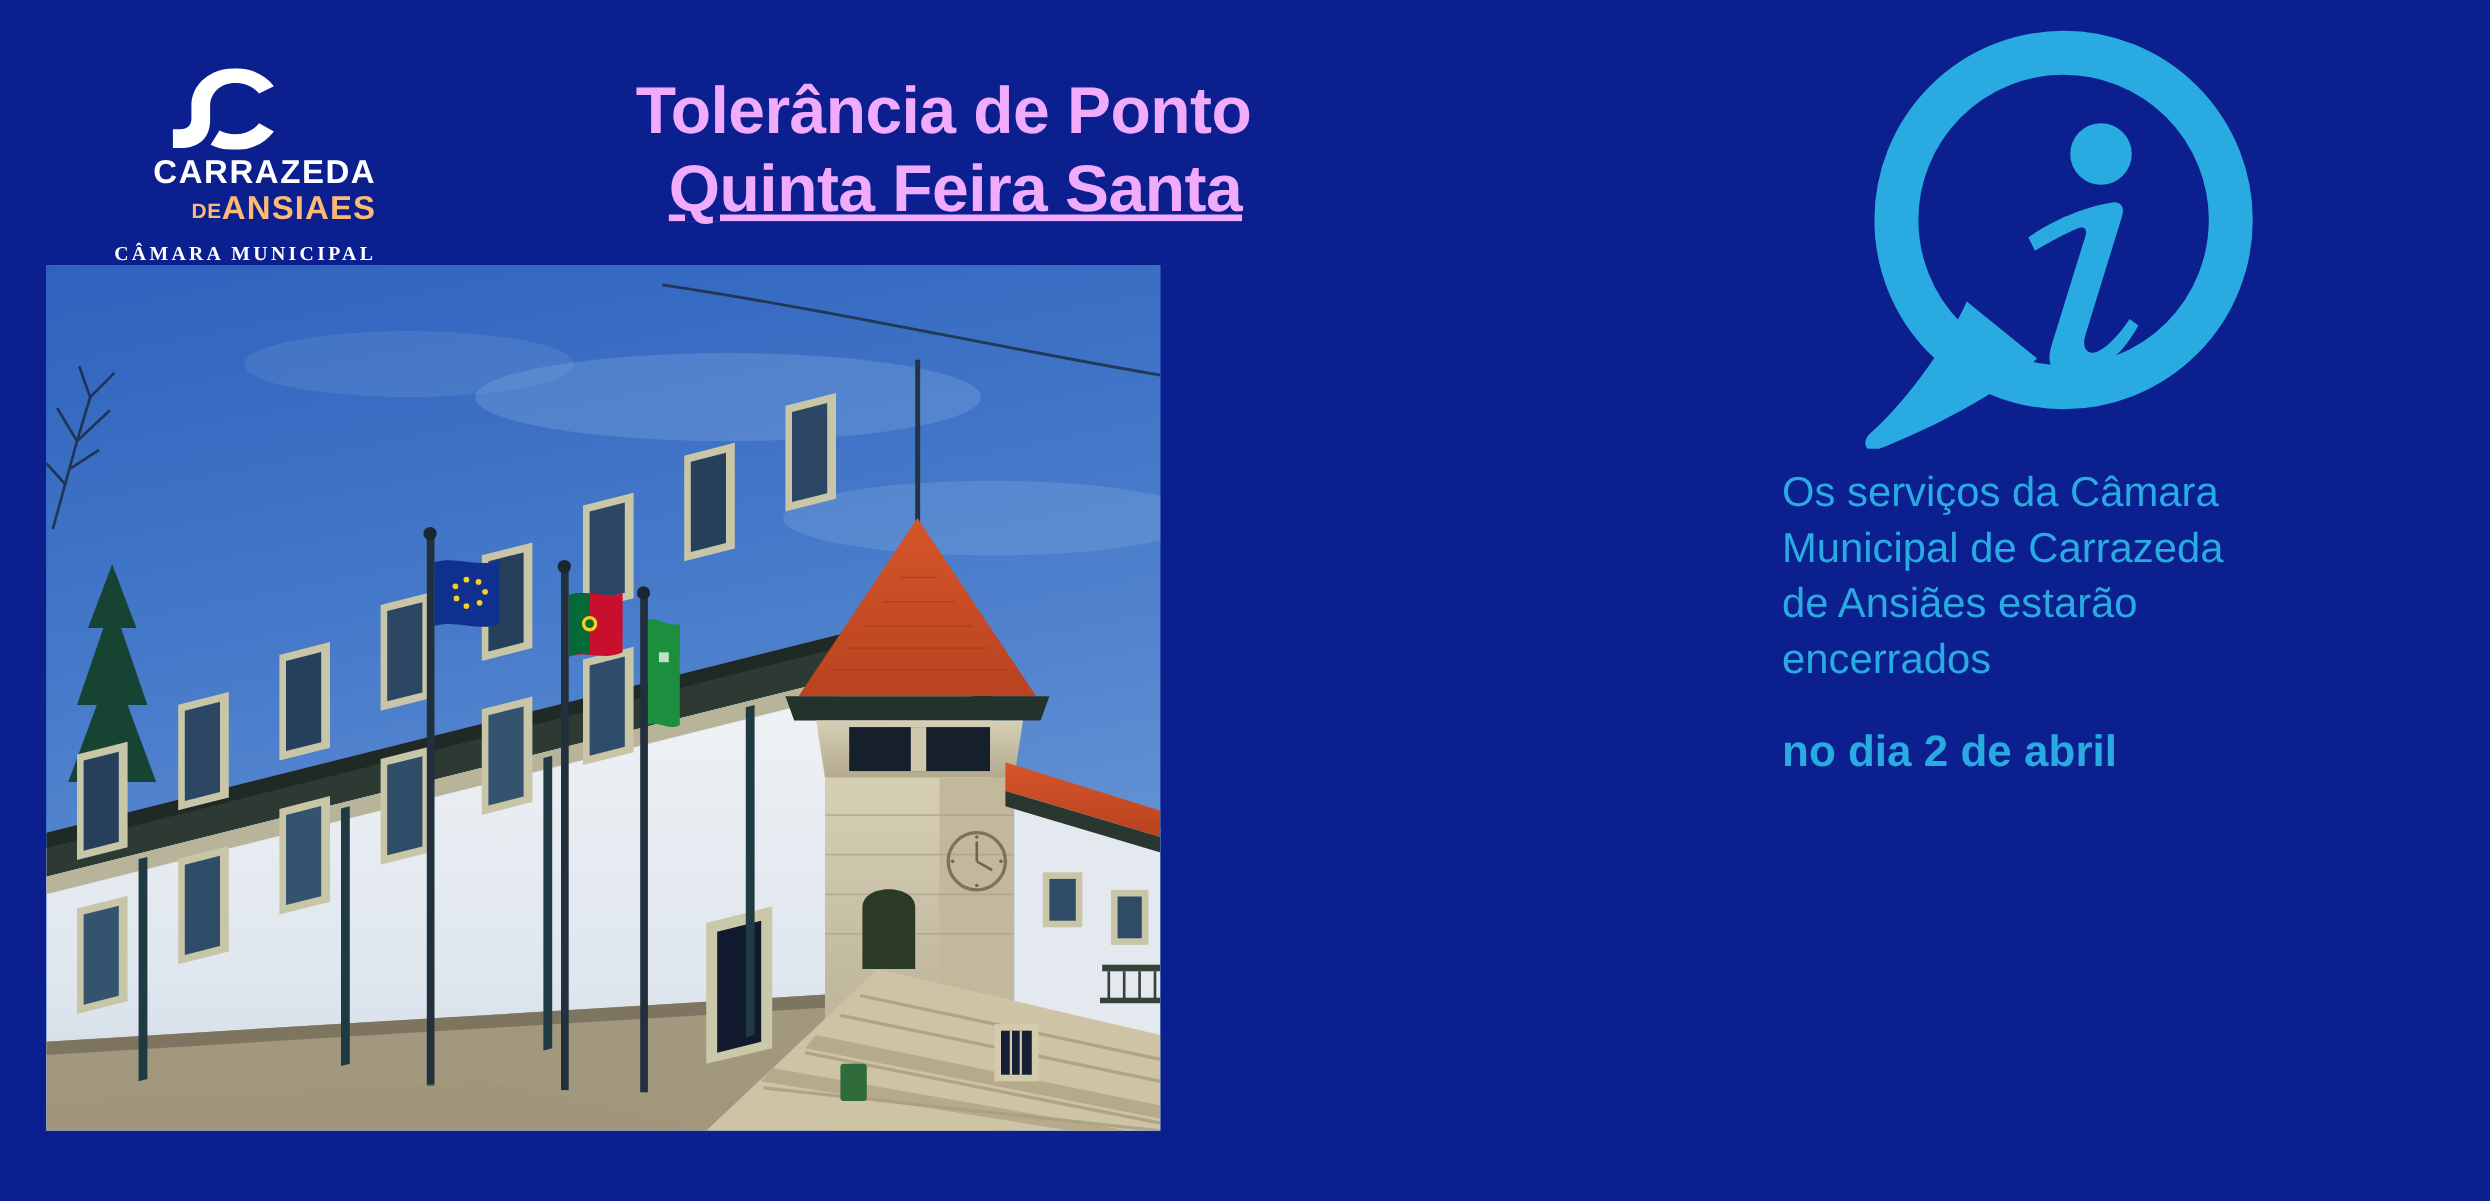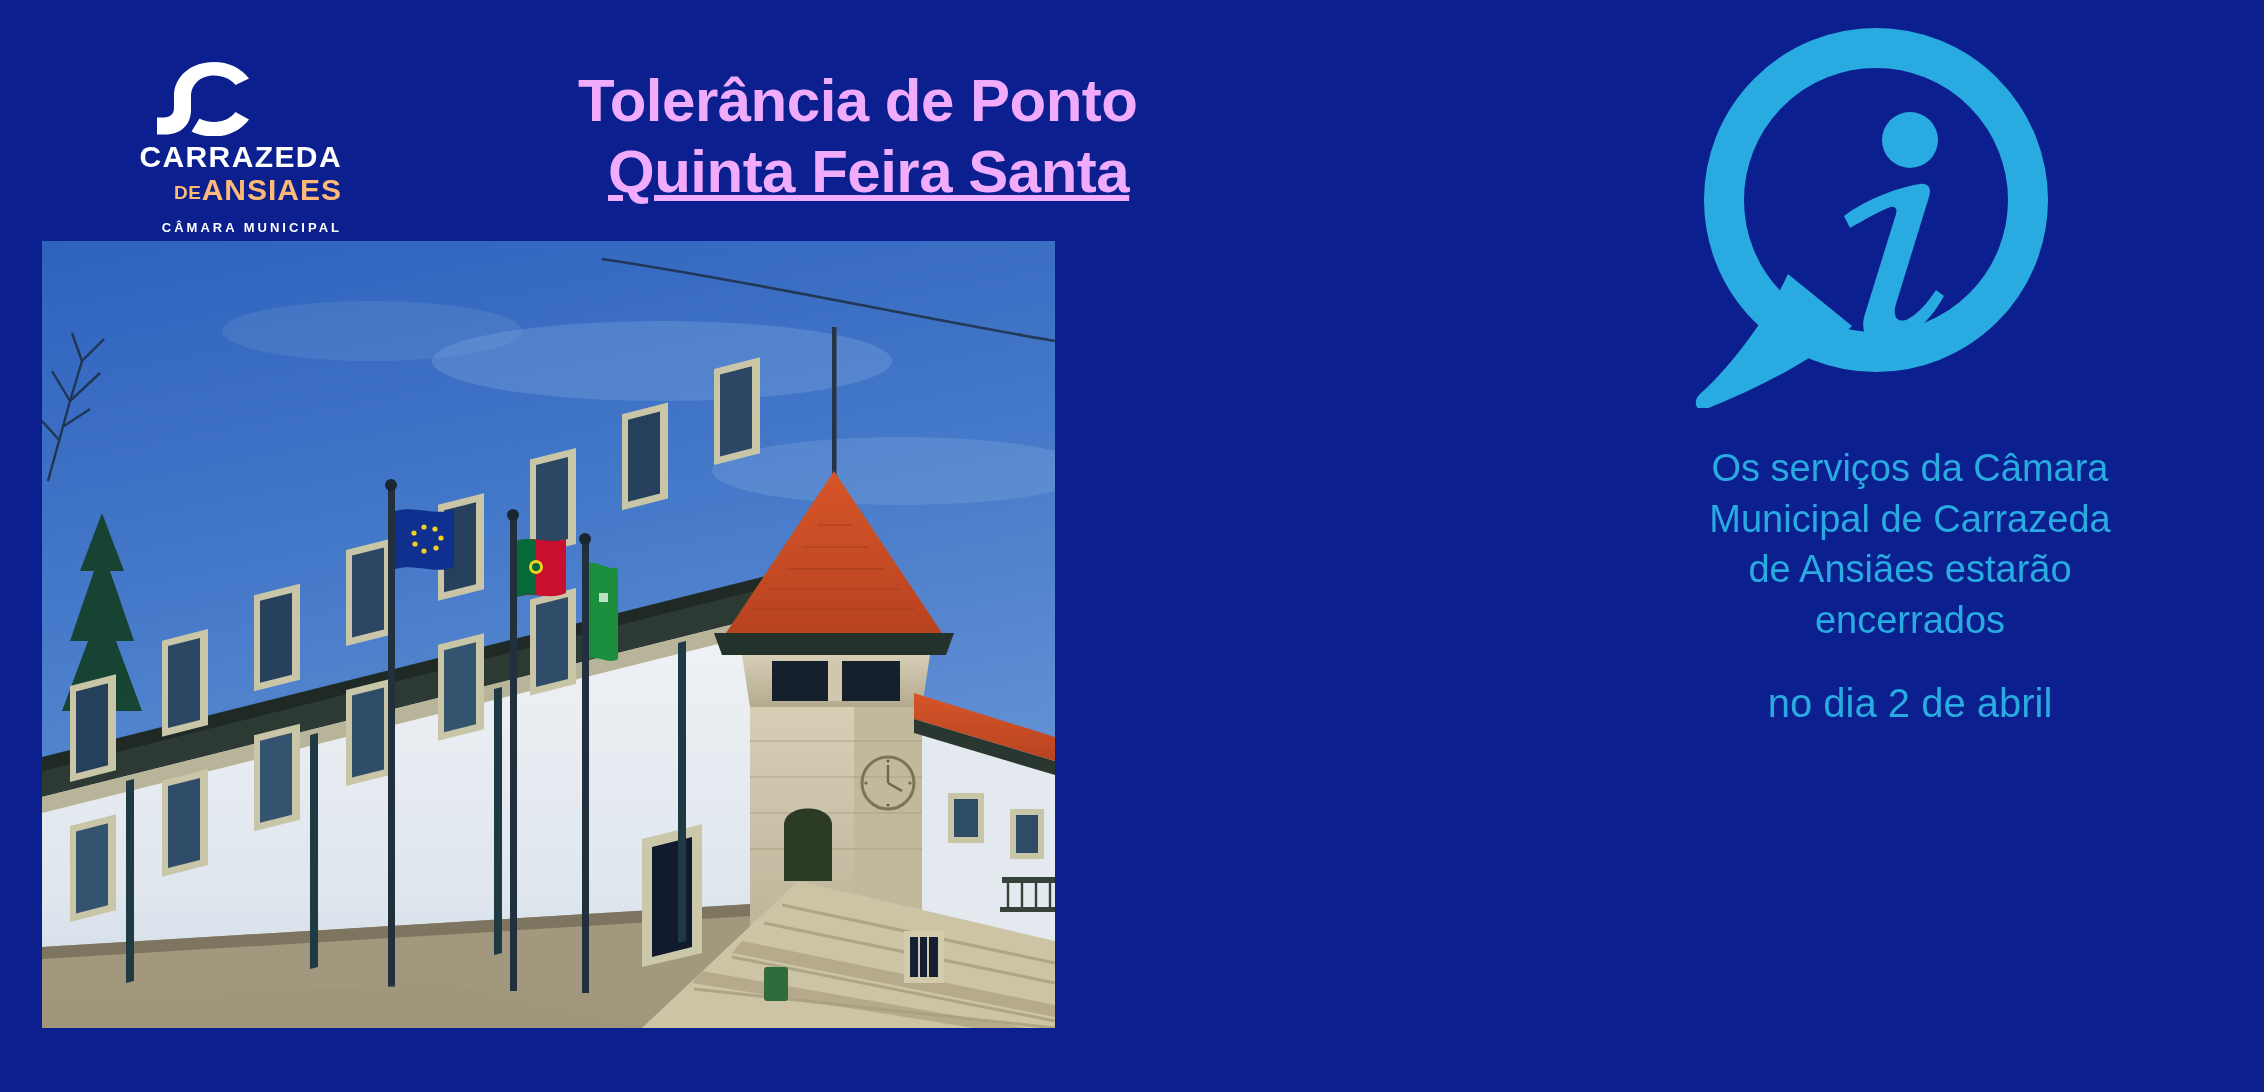--- a/index.html
+++ b/index.html
@@ -47,25 +47,26 @@
     color: #fdba74;
     white-space: nowrap;
   }
   .logo-name2 .de {
     font-size: 19px;
     letter-spacing: 0.6px;
     vertical-align: 1px;
   }
   .logo-sub {
     margin-top: 14px;
-    font-size: 13px;
+    font-size: 18px;
     font-weight: bold;
     letter-spacing: 3.0px;
     color: #ffffff;
     white-space: nowrap;
+    font-family: Liberation Serif, serif;
   }
 
   
   .title-block {
     position: absolute;
     left: 560px;
     top: 66px;
     width: 960px;
   }
   .title-line {
@@ -98,35 +99,34 @@
     top: 18px;
     width: 410px;
     height: 390px;
   }
   .info-icon svg { display: block; width: 100%; height: 100%; }
 
   
   .right-text {
     position: absolute;
     left: 1620px;
-    top: 443px;
+    top: 423px;
     width: 580px;
-    text-align: center;
   }
   .rt-line {
     color: #29abe2;
     font-size: 38px;
     line-height: 1.33;
     white-space: nowrap;
   }
   .rt-emph {
     margin-top: 36px;
     color: #29abe2;
     font-size: 40px;
-    font-weight: normal;
+    font-weight: bold;
     white-space: nowrap;
   }
 </style>
 </head>
 <body>
 
 <div class="poster">
 
   <div class="logo-block">
     <svg class="logo-mark" viewBox="0 0 100 74">

